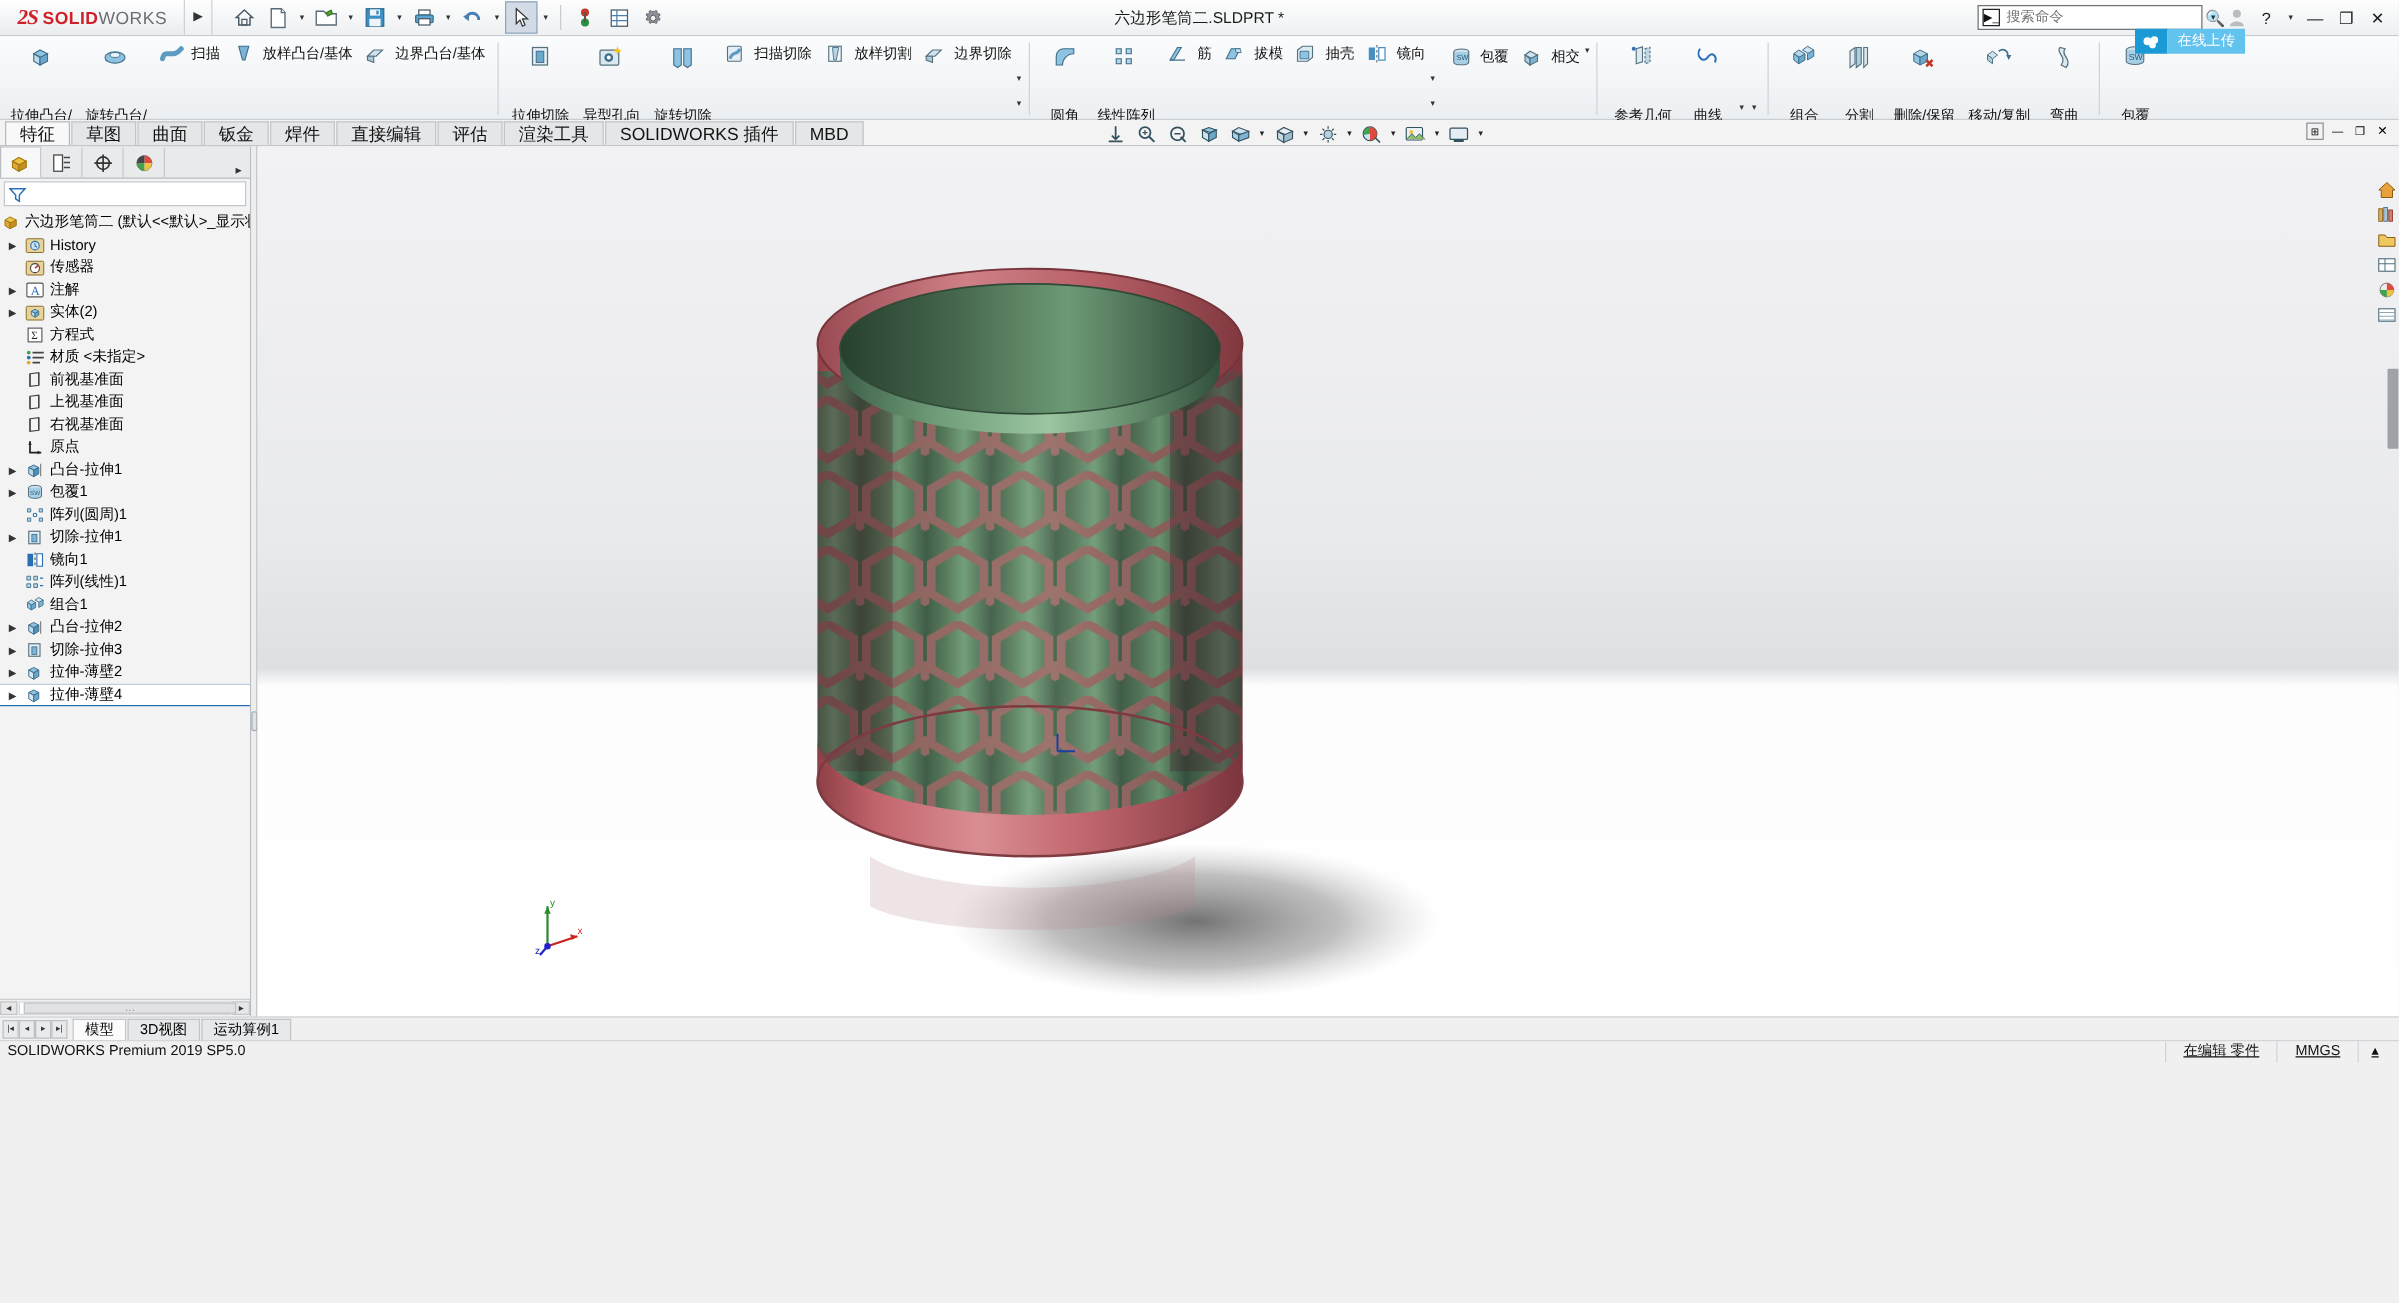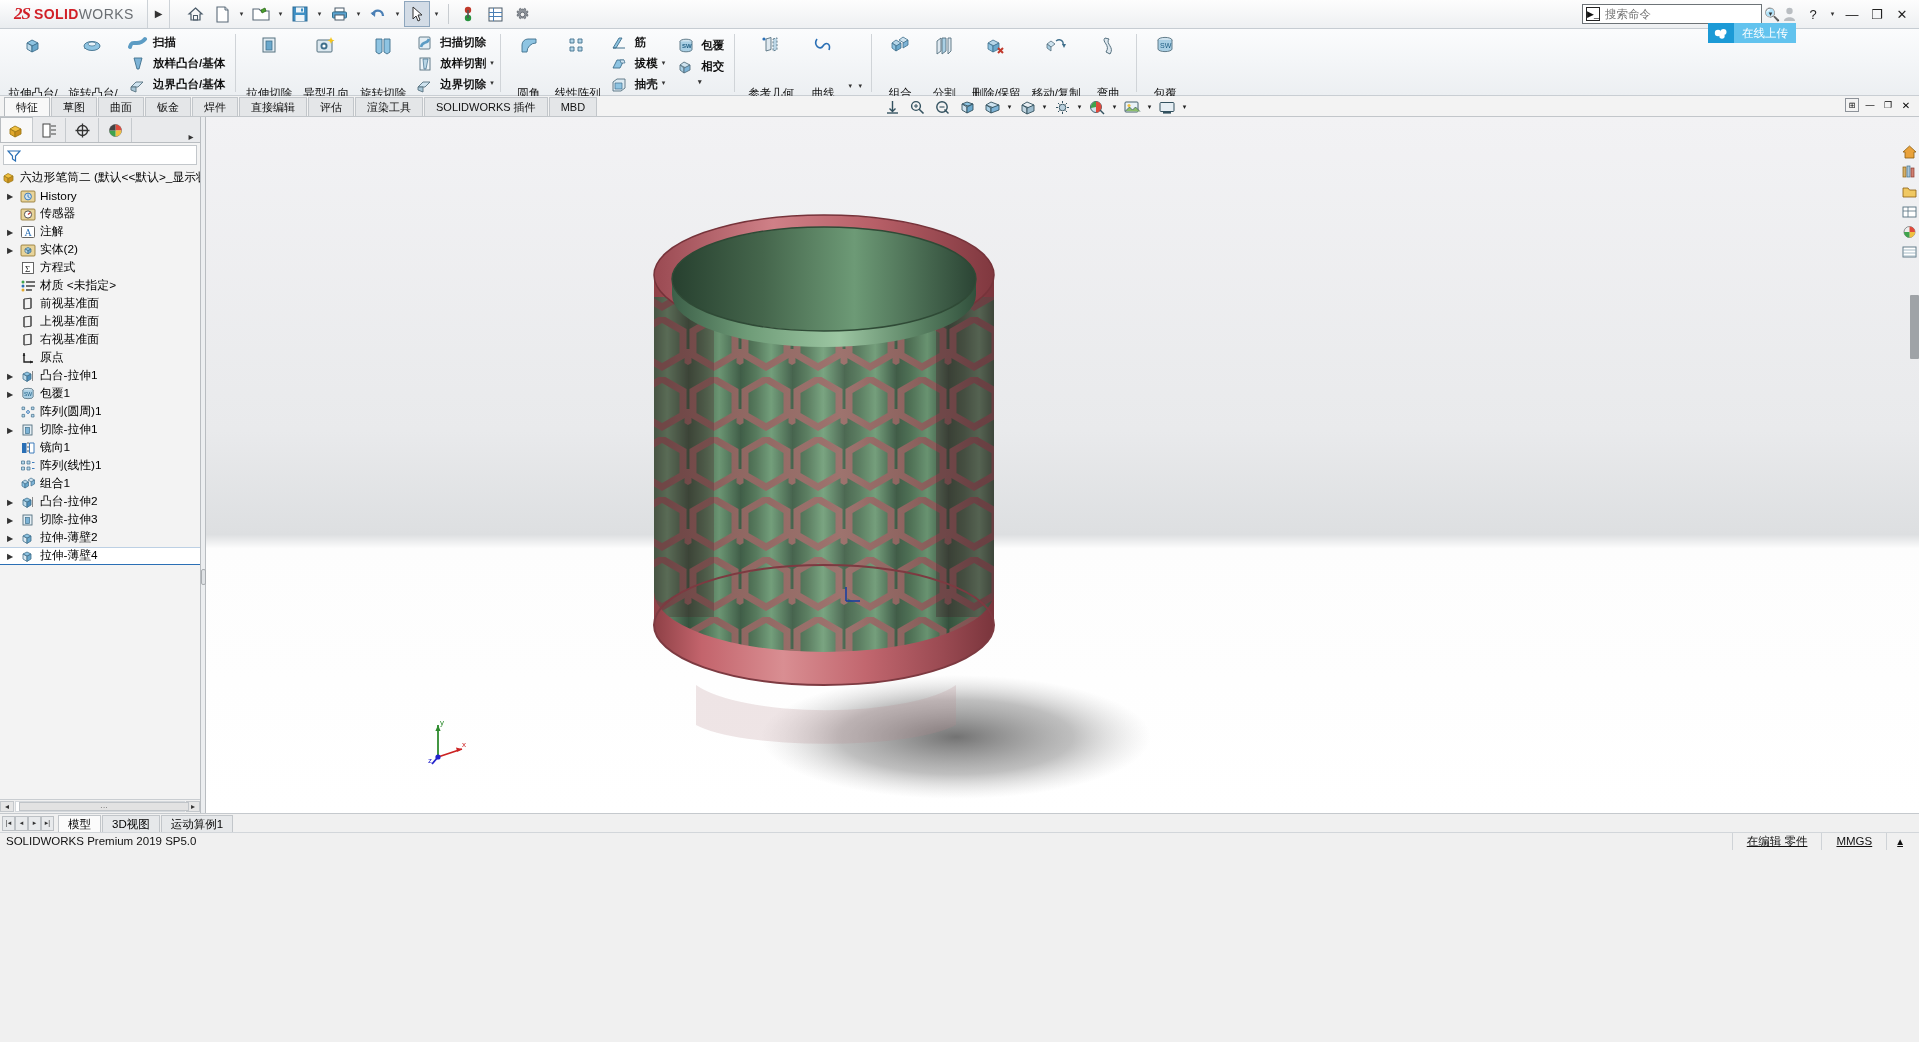--- a/index.html
+++ b/index.html
@@ -71,35 +71,35 @@
   }
   .rgroup { display:flex; align-items:flex-start; height:65px; padding:0 3px;}
   .rsep { width:1px; height:58px; background:#d0d4d8; margin:3px 3px 0 3px;}
   .bigbtn {
     width:auto; min-width:44px; padding:2px 4px; display:flex; flex-direction:column;
     align-items:center; text-align:center; font-size:11.5px; line-height:13px; color:#111;gap:29px;
   }
   .bigbtn .lbl { max-width:52px; }
   .bigbtn.sel { background:#c9cfd6; border:1px solid #9aa5b1;}
   .icon { width:26px;height:25px;display:flex;align-items:center;justify-content:center;}
-  .stackgrp { display:flex; flex-direction:column; justify-content:flex-start; padding-top:1px;font-weight:bold;}
+  .stackgrp { display:flex; flex-direction:row; justify-content:flex-start; padding-top:1px;}
   .smallbtn {
     display:flex; align-items:center; gap:4px; height:21px; padding:0 4px;
     font-size:11.5px; color:#111; white-space:nowrap;
   }
   .smallbtn .icon { width:22px;height:19px;}
   .caretrow { display:flex; justify-content:center; font-size:7px; color:#333; height:9px; align-items:center;}
   .realview { width:auto; min-width:56px; }
   
   .tabsbar {
     height:21px; background:#f3f3f3; border-bottom:1px solid #c2c6ca;
     display:flex; align-items:flex-end; padding-left:4px; position:relative;
   }
   .ctab {
-    height:19px; line-height:19px; padding:0 11px; font-size:11px;
+    height:19px; line-height:19px; padding:0 11px; font-size:14px;
     border:1px solid #c2c6ca; border-bottom:none; background:#e4e6e8; margin-right:1px; color:#111;
   }
   .ctab.active { background:#f8f8f8; border-color:#b6babe; font-weight:normal;}
   
   .workarea { display:flex; height:696px; width:100%; }
   
   .leftpanel { width:201px; background:#f3f3f3; border-right:1px solid #b9bdc1; display:flex; flex-direction:column;}
   .fmtabs { height:26px; display:flex; align-items:flex-end; background:#e9eaec; border-bottom:1px solid #b9bdc1;}
   .fmtab { width:33px;height:24px;display:flex;align-items:center;justify-content:center;border-right:1px solid #c6cace;}
   .fmtab.active { background:#f8f8f8; border-top:1px solid #b9bdc1; border-left:1px solid #b9bdc1; height:25px;}
@@ -220,20 +220,21 @@
         </svg>
     </div>
     <div class="tb-btn">
       <svg width="15" height="15" viewBox="0 0 15 15">
           <path d="M7.5 2 l1.3 .3 .8-1 1.2 .8-.4 1.2 1 .9 1.2-.3 .4 1.4-1.1 .6 0 1.3 1.1 .6-.4 1.4-1.2-.3-1 .9 .4 1.2-1.2 .8-.8-1-1.3 .3-1.3-.3-.8 1-1.2-.8 .4-1.2-1-.9-1.2 .3-.4-1.4 1.1-.6 0-1.3-1.1-.6 .4-1.4 1.2 .3 1-.9-.4-1.2 1.2-.8 .8 1z" fill="#8d9299" stroke="#5a6068" stroke-width=".7"></path>
           <circle cx="7.5" cy="7.5" r="2.3" fill="#f0f0f0" stroke="#5a6068" stroke-width=".8"></circle>
         </svg>
     </div>
   </div>
 
+  <div class="title-text">六边形笔筒二.SLDPRT *</div>
 
   <div class="tb-right">
     <div class="searchbox">
       <div class="sicon">▶_</div>
       <input type="text" placeholder="搜索命令" style="">
       <span class="mag">🔍</span>
     </div>
     <div class="tb-caret">▾</div>
     <div class="user-ico">
       <svg width="13" height="15" viewBox="0 0 13 15">

